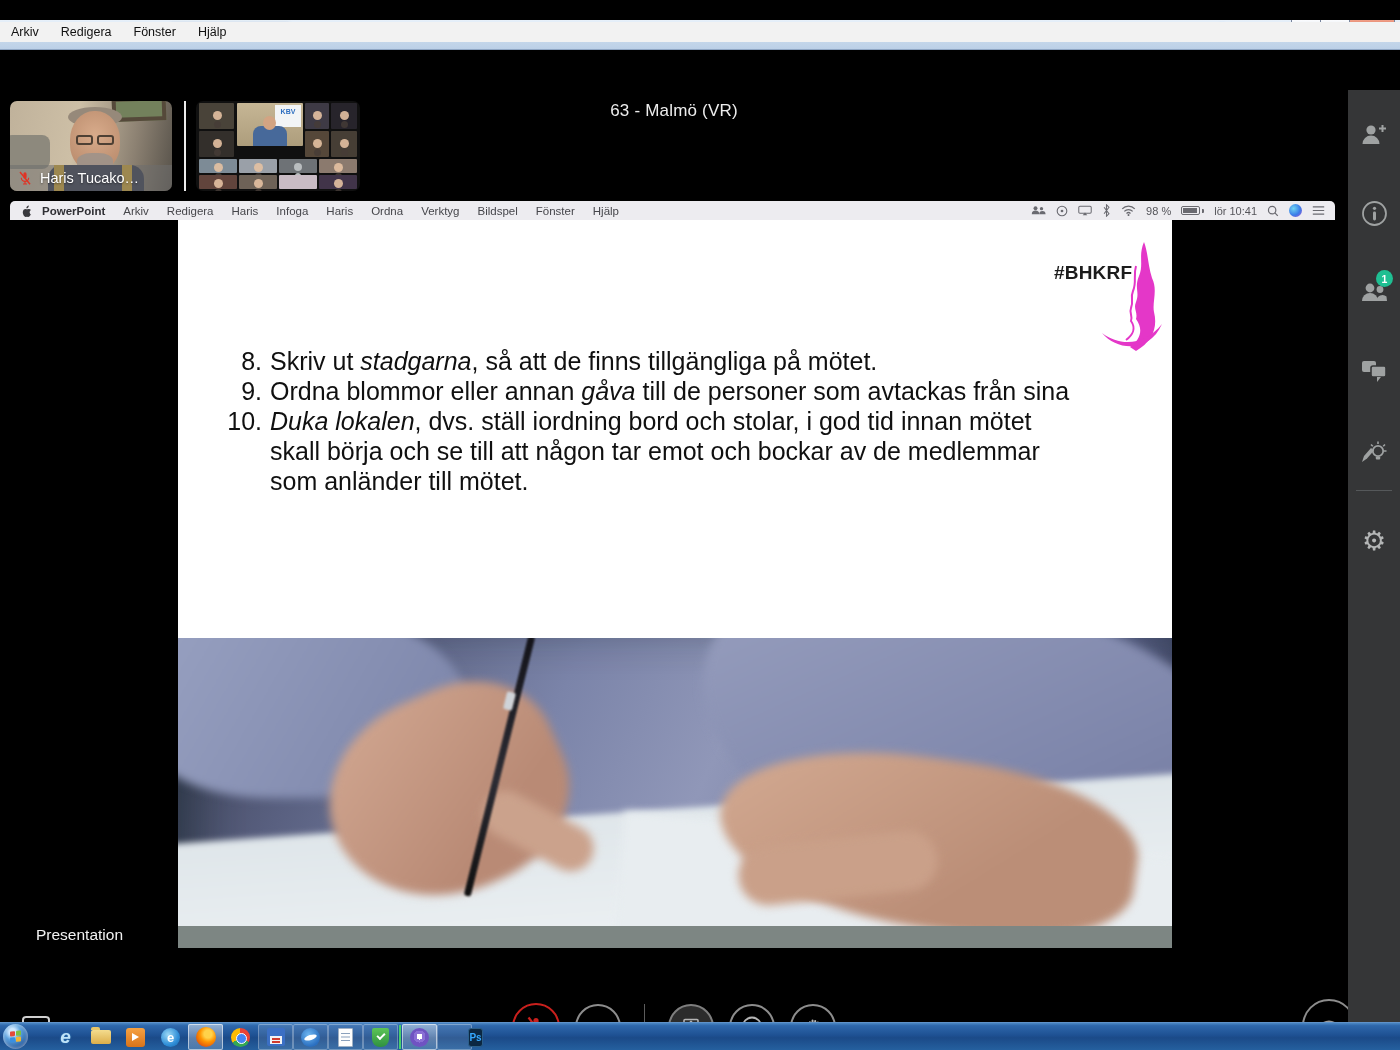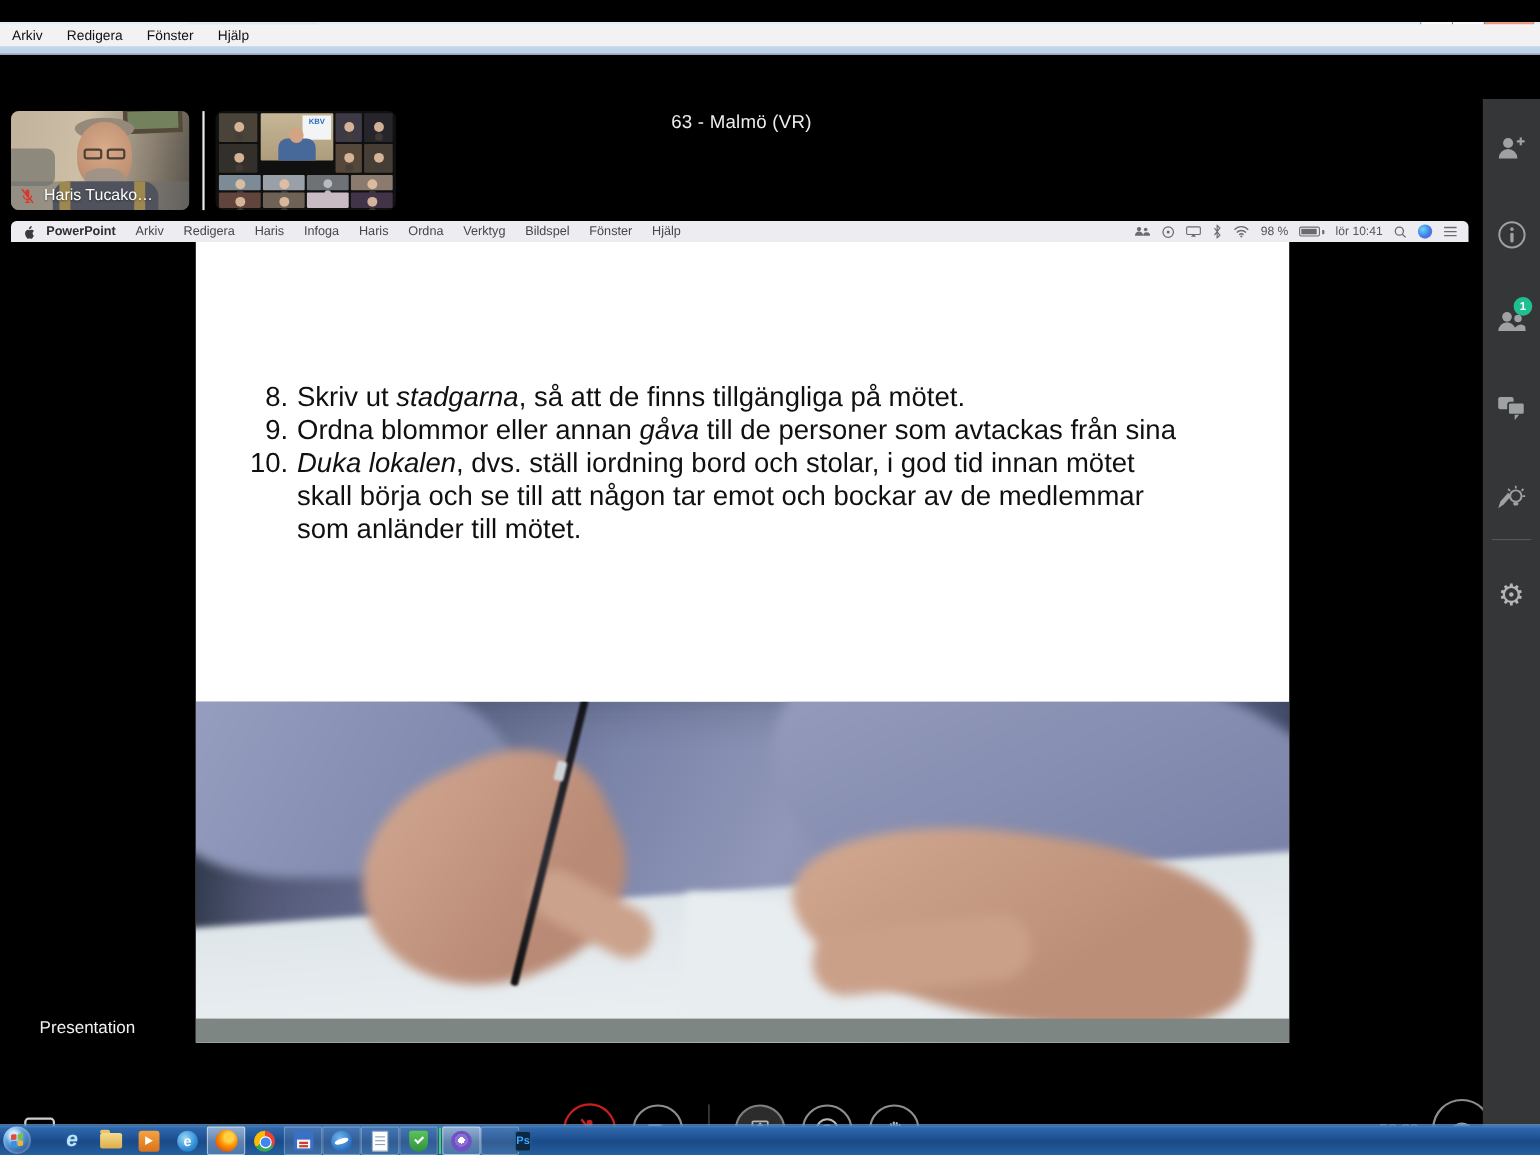--- a/index.html
+++ b/index.html
@@ -356,20 +356,28 @@
             <div class="slide-item">
               <div class="si-num">10.</div>
               <div class="si-txt">
                 <div><em>Duka lokalen</em><span>, dvs. ställ iordning bord och stolar, i god tid innan mötet</span></div>
                 <div><span>skall börja och se till att någon tar emot och bockar av de medlemmar</span></div>
                 <div><span>som anländer till mötet.</span></div>
               </div>
             </div>
           </div>
 
+        <div class="bhkrf">
+          <span class="bhkrf-tag">#BHKRF</span>
+          <svg width="64" height="118" viewBox="0 0 64 118" style="position:absolute;right:0;top:0">
+            <path d="M44 2 C38 16 44 24 39 36 C34 48 40 52 36 62 C33 69 38 72 36 79 C44 90 40 100 30 107 L36 111 C52 102 58 88 54 72 C52 62 58 50 52 38 C48 26 48 12 44 2 Z" fill="#e437c8"></path>
+            <path d="M36 26 C33 36 37 42 33 51 C30 58 34 61 31 68 C29 73 33 76 31 81 C36 88 33 95 26 100" fill="none" stroke="#e437c8" stroke-width="2"></path>
+            <path d="M2 93 C18 112 50 112 62 84 C46 104 22 108 2 93 Z" fill="#e437c8"></path>
+          </svg>
+        </div>
 
         <div class="photo">
           <span class="ph ph-sleeveL"></span>
           <span class="ph ph-armR"></span>
           <span class="ph ph-paper"></span>
           <span class="ph ph-paper2"></span>
           <span class="ph ph-handR"></span>
           <span class="ph ph-fingerR"></span>
           <span class="ph ph-handL"></span>
           <span class="ph ph-fingerL"></span>

